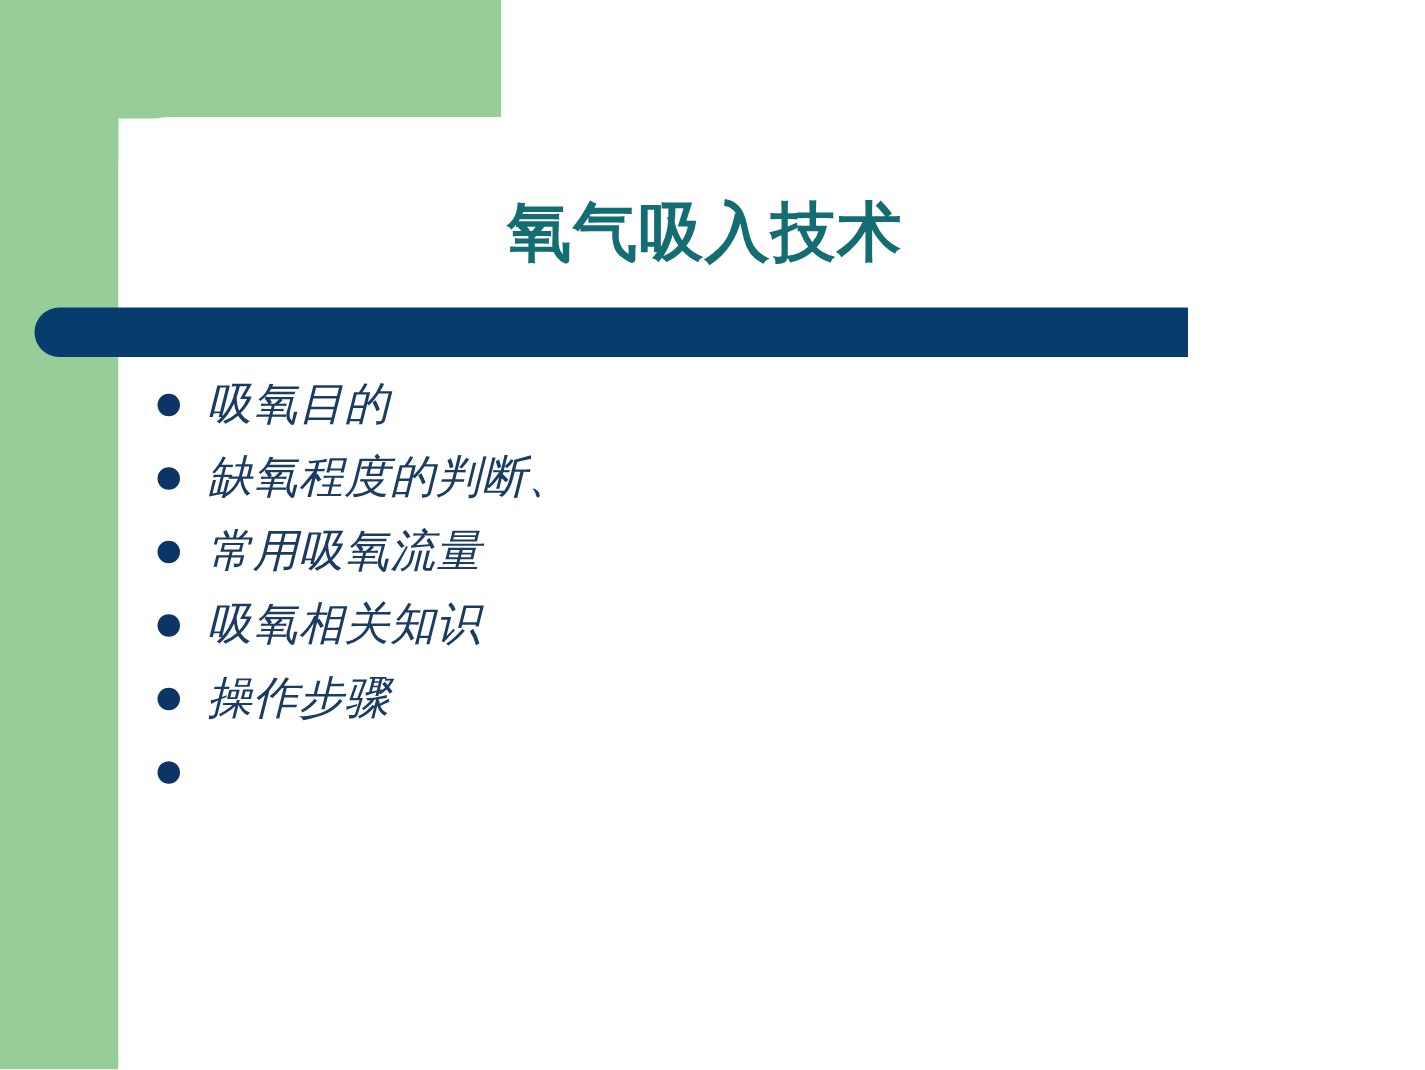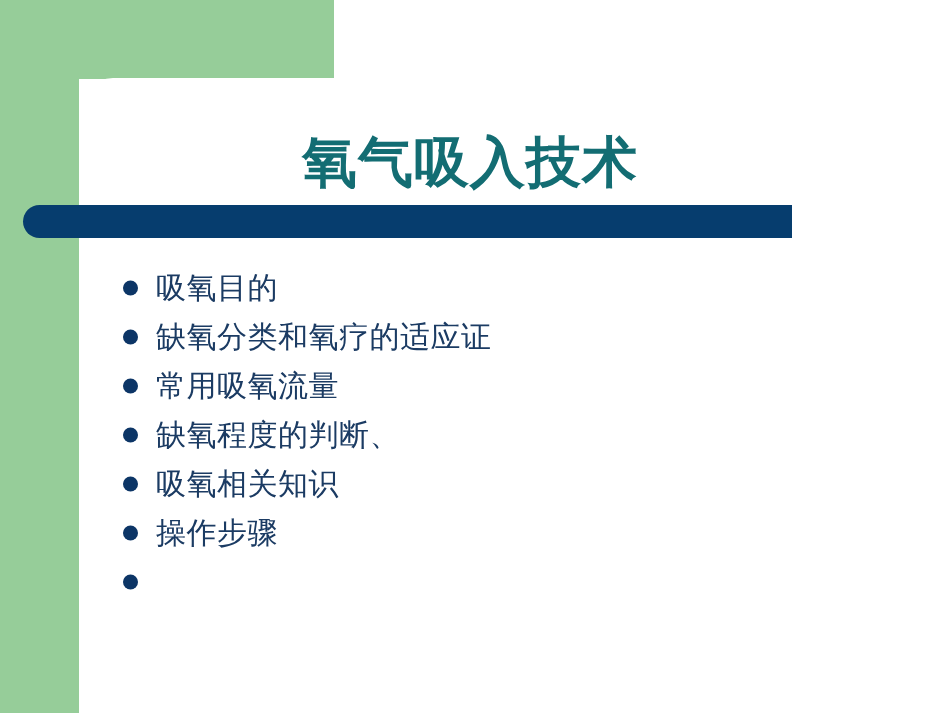--- a/index.html
+++ b/index.html
@@ -49,21 +49,21 @@
     border-top-left-radius: 34px;
   }
 
   
   .slide-title {
     position: absolute;
     left: 120px;
     top: 131px;
     width: 700px;
     text-align: center;
-    font-size: 55px;
+    font-size: 43px;
     line-height: 1.15;
     font-weight: bold;
     color: #136d73;
     letter-spacing: 1px;
     white-space: nowrap;
   }
 
   
   .title-bar {
     position: absolute;
@@ -77,23 +77,24 @@
     border-top-right-radius: 0;
     border-bottom-right-radius: 0;
   }
 
   
   .bullet-list {
     position: absolute;
     left: 102px;
     top: 245px;
     width: 760px;
-    margin: 18px;
+    margin: 0;
     padding: 0;
     list-style: none;
+    font-style: italic;
   }
   .bullet-item {
     position: relative;
     height: 49px;
     display: flex;
     align-items: center;
     padding-left: 36px;
   }
   .bullet-dot {
     position: absolute;
@@ -126,29 +127,25 @@
 
   <div class="title-bar"></div>
 
   <ul class="bullet-list">
     <li class="bullet-item">
       <span class="bullet-dot"></span>
       <span class="bullet-text">吸氧目的</span>
     </li>
     <li class="bullet-item">
       <span class="bullet-dot"></span>
-      <span class="bullet-text">缺氧分类和氧疗的适应证</span>
+      <span class="bullet-text">缺氧程度的判断、</span>
     </li>
     <li class="bullet-item">
       <span class="bullet-dot"></span>
       <span class="bullet-text">常用吸氧流量</span>
-    </li>
-    <li class="bullet-item">
-      <span class="bullet-dot"></span>
-      <span class="bullet-text">缺氧程度的判断、</span>
     </li>
     <li class="bullet-item">
       <span class="bullet-dot"></span>
       <span class="bullet-text">吸氧相关知识</span>
     </li>
     <li class="bullet-item">
       <span class="bullet-dot"></span>
       <span class="bullet-text">操作步骤</span>
     </li>
     <li class="bullet-item">

